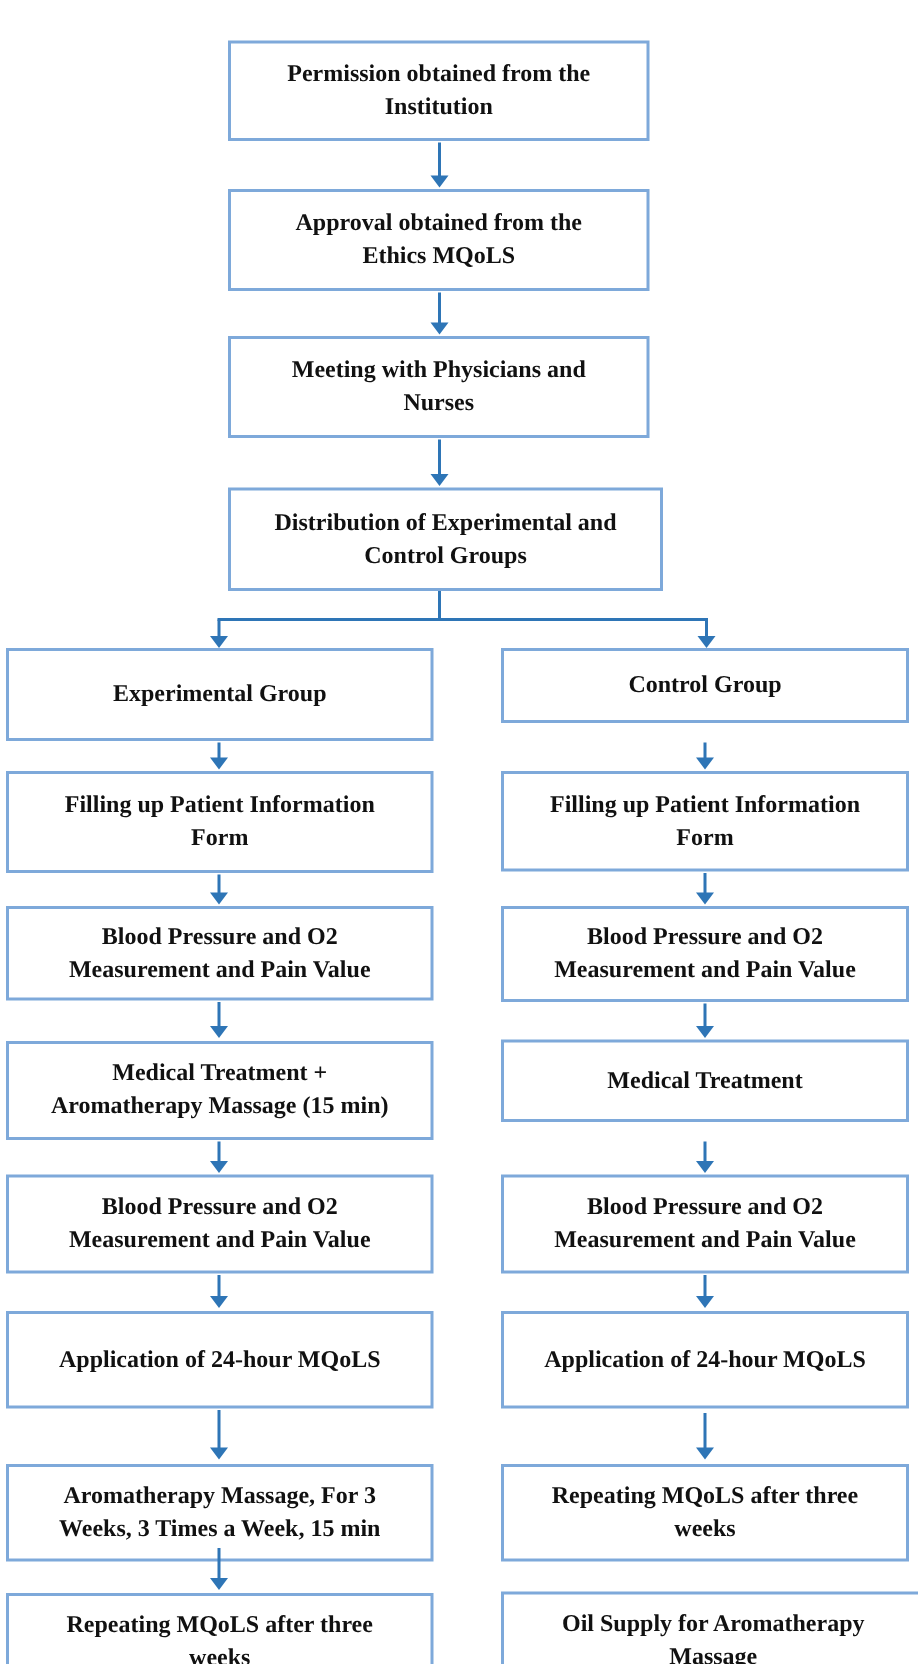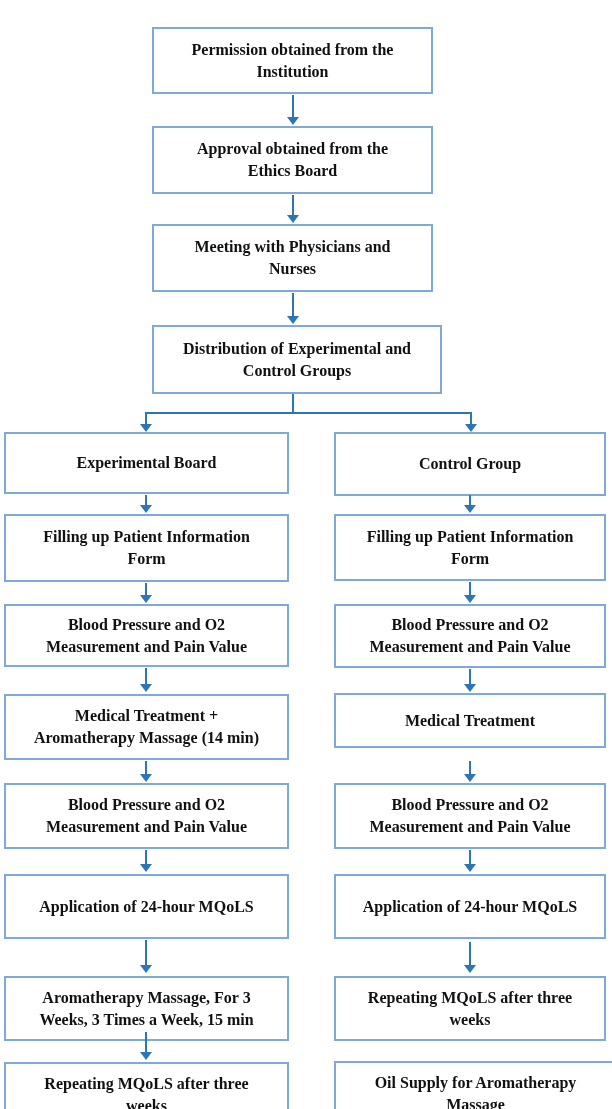--- a/index.html
+++ b/index.html
@@ -61,21 +61,21 @@
 <body>
 
 <div id="canvas">
 
   <div class="box" style="left:152px;top:3px;width:281px;height:67px;">
     <div class="label">Permission obtained from the
 Institution</div>
   </div>
   <div class="box" style="left:152px;top:102px;width:281px;height:68px;">
     <div class="label">Approval obtained from the
-Ethics Board</div>
+Ethics MQoLS</div>
   </div>
   <div class="box" style="left:152px;top:200px;width:281px;height:68px;">
     <div class="label">Meeting with Physicians and
 Nurses</div>
   </div>
   <div class="box" style="left:152px;top:301px;width:290px;height:69px;">
     <div class="label">Distribution of Experimental and
 Control Groups</div>
   </div>
 
@@ -97,33 +97,33 @@
   <div class="arrow" style="left:139px;top:389px;height:19px;">
       <div class="shaft"></div>
       <div class="head"></div>
     </div>
   <div class="arrow" style="left:464px;top:389px;height:19px;">
       <div class="shaft"></div>
       <div class="head"></div>
     </div>
 
   <div class="box" style="left:4px;top:408px;width:285px;height:62px;">
-    <div class="label">Experimental Board</div>
+    <div class="label">Experimental Group</div>
   </div>
   <div class="box" style="left:4px;top:490px;width:285px;height:68px;">
     <div class="label">Filling up Patient Information
 Form</div>
   </div>
   <div class="box" style="left:4px;top:580px;width:285px;height:63px;">
     <div class="label">Blood Pressure and O2
 Measurement and Pain Value</div>
   </div>
   <div class="box" style="left:4px;top:670px;width:285px;height:66px;">
     <div class="label">Medical Treatment +
-Aromatherapy Massage (14 min)</div>
+Aromatherapy Massage (15 min)</div>
   </div>
   <div class="box" style="left:4px;top:759px;width:285px;height:66px;">
     <div class="label">Blood Pressure and O2
 Measurement and Pain Value</div>
   </div>
   <div class="box" style="left:4px;top:850px;width:285px;height:65px;">
     <div class="label">Application of 24-hour MQoLS</div>
   </div>
   <div class="box" style="left:4px;top:952px;width:285px;height:65px;">
     <div class="label">Aromatherapy Massage, For 3
@@ -156,21 +156,21 @@
     </div>
   <div class="arrow" style="left:139px;top:916px;height:33px;">
       <div class="shaft"></div>
       <div class="head"></div>
     </div>
   <div class="arrow" style="left:139px;top:1008px;height:28px;">
       <div class="shaft"></div>
       <div class="head"></div>
     </div>
 
-  <div class="box" style="left:334px;top:408px;width:272px;height:64px;">
+  <div class="box" style="left:334px;top:408px;width:272px;height:50px;">
     <div class="label">Control Group</div>
   </div>
   <div class="box" style="left:334px;top:490px;width:272px;height:67px;">
     <div class="label">Filling up Patient Information
 Form</div>
   </div>
   <div class="box" style="left:334px;top:580px;width:272px;height:64px;">
     <div class="label">Blood Pressure and O2
 Measurement and Pain Value</div>
   </div>

